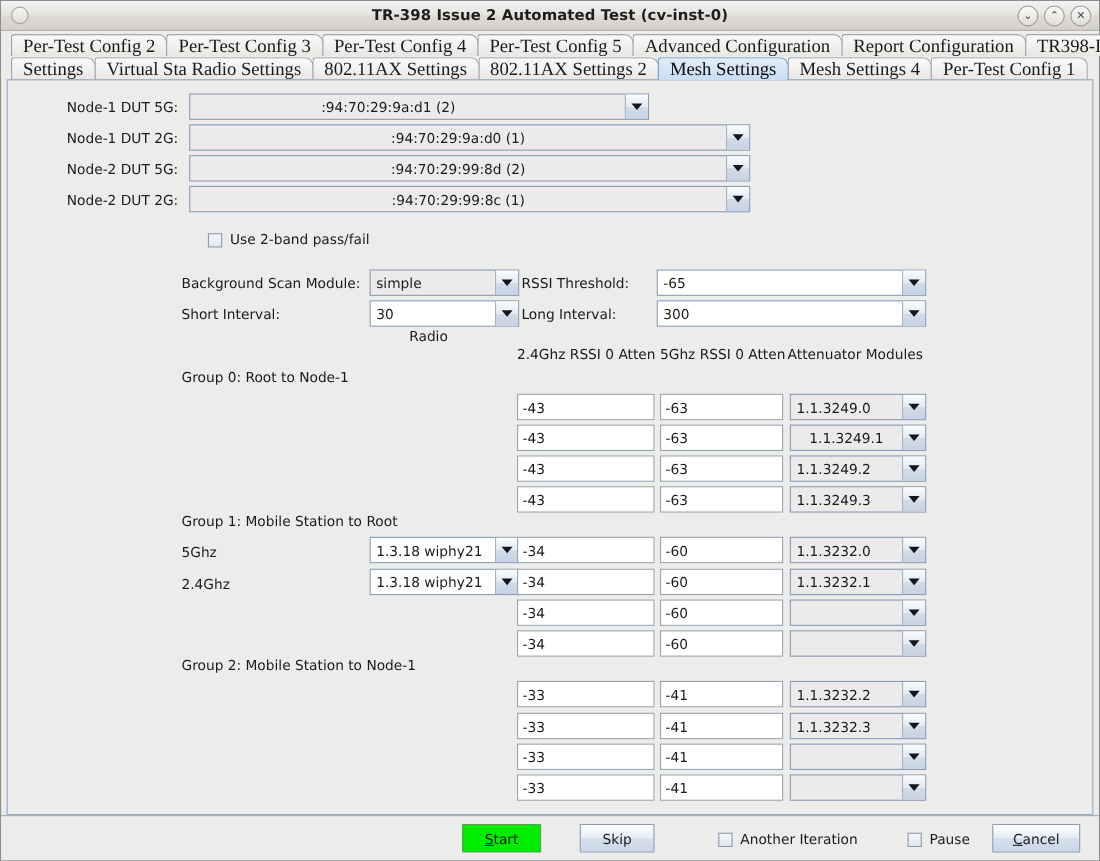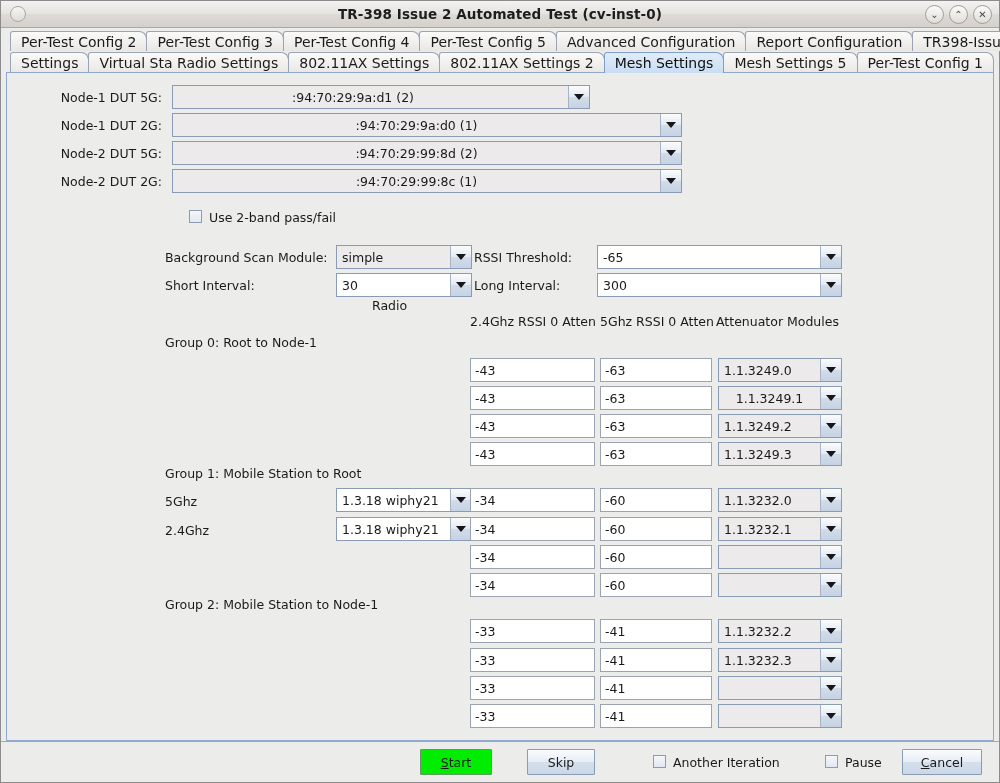--- a/index.html
+++ b/index.html
@@ -52,29 +52,30 @@
 
   
   #tabrows { background: #ececea; padding: 2px 0 0 0; }
   .tabrow { display: flex; align-items: flex-end; height: 21px; padding-left: 9px; }
   .tabrow.row2 { height: 22px; }
   .tab {
     position: relative;
     height: 20px;
     padding: 0 10px 0 10px;
     display: flex; align-items: center;
-    font-size: 14px;
+    font-size: 17px;
     color: #1a1a1a;
     background: linear-gradient(to bottom,#fafaf9,#e9e7e4);
     border: 1px solid #9aa4b4;
     border-bottom: none;
     border-radius: 3px 8px 0 0;
     margin-right: -1px;
     white-space: nowrap;
     cursor: default;
+    font-family: Liberation Serif, serif;
   }
   .tab.active {
     background: linear-gradient(to bottom,#e2ecf8,#c9ddf4);
     border-color: #7b9ecd;
     z-index: 3;
     color: #0e0e0e;
   }
   .tabrow.row2 .tab { height: 21px; }
 
   
@@ -133,21 +134,21 @@
   }
 
   .cbx {
     width: 13px; height: 13px;
     border: 1px solid #8c9bb0;
     background: linear-gradient(to bottom,#f4f7fb,#e2e8f1);
     display: inline-block;
     cursor: default;
     flex: none;
   }
-  .cbx-wrap { display: flex; align-items: flex-start; gap: 7px; cursor: default; padding-left: 21px; }
+  .cbx-wrap { display: flex; align-items: flex-end; gap: 7px; cursor: default; padding-left: 21px; }
 
   
   .colhdr { position: absolute; font-size: 12.5px; color: #1a1a1a; white-space: nowrap; }
   .grouplbl { position: absolute; font-size: 12.5px; color: #1a1a1a; white-space: nowrap; }
   .rowlbl { position: absolute; font-size: 12.5px; color: #1a1a1a; white-space: nowrap; }
 
   
   #bottombar {
     position: absolute; left: 0; right: 0; bottom: 0; height: 41px;
     background: #ececea;
@@ -195,21 +196,21 @@
       <div class="tab">Advanced Configuration</div>
       <div class="tab">Report Configuration</div>
       <div class="tab">TR398-Issue3</div>
     </div>
     <div class="tabrow row2">
       <div class="tab">Settings</div>
       <div class="tab">Virtual Sta Radio Settings</div>
       <div class="tab">802.11AX Settings</div>
       <div class="tab">802.11AX Settings 2</div>
       <div class="tab active">Mesh Settings</div>
-      <div class="tab">Mesh Settings 5</div>
+      <div class="tab">Mesh Settings 4</div>
       <div class="tab">Per-Test Config 1</div>
     </div>
   </div>
 
   <div id="panel">
 
     <div class="row-node" style="left:0;top:12px;width:835px;">
       <div class="lbl node-label">Node-1 DUT 5G:</div>
       <div class="combo gray" style="width:418px;gap:35px;">
         <div class="cval center">:94:70:29:9a:d1 (2)</div>

